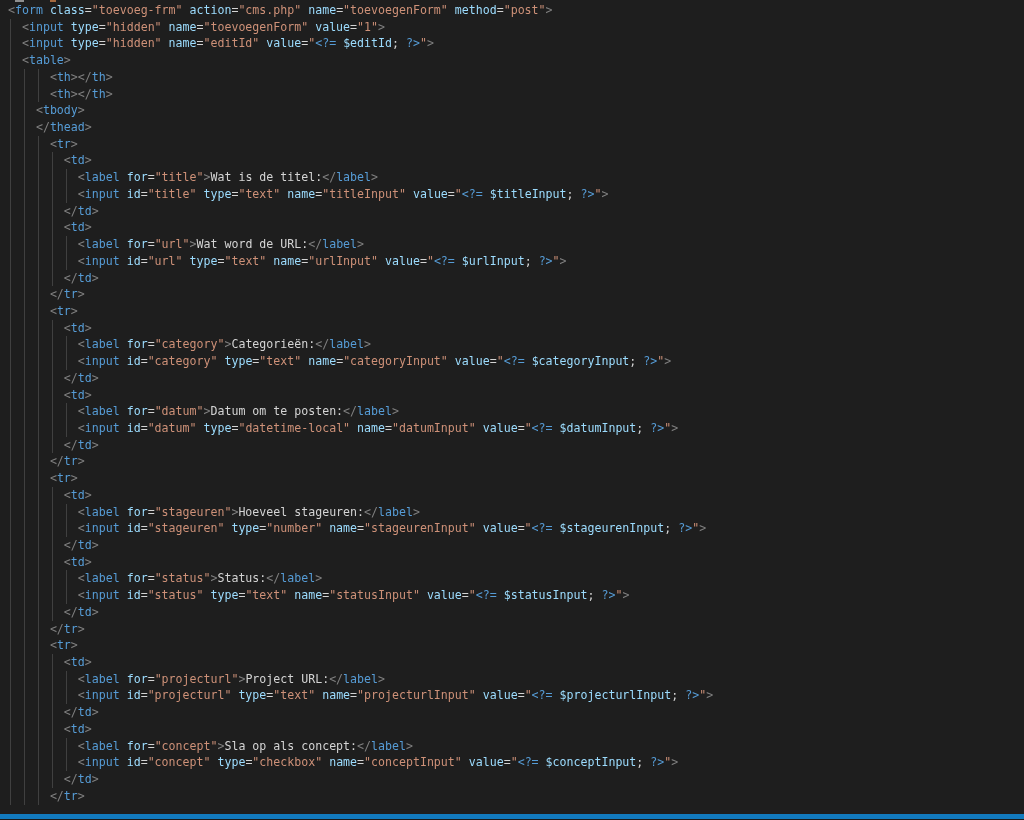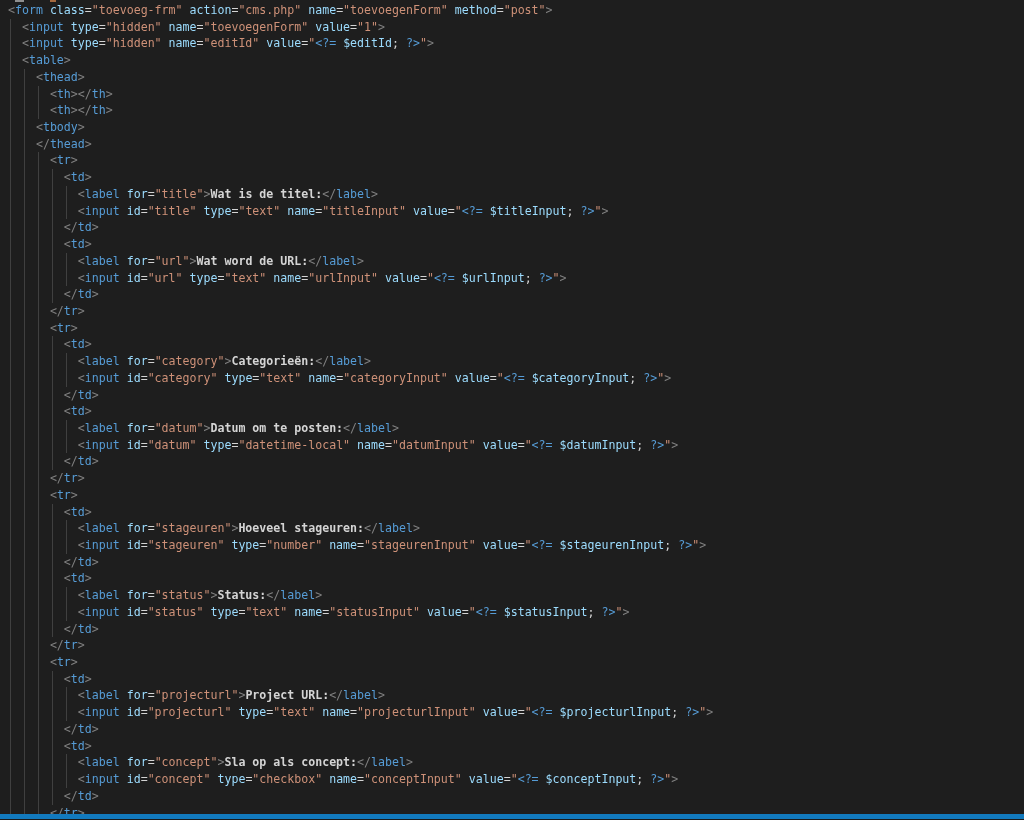--- a/index.html
+++ b/index.html
@@ -37,21 +37,21 @@
     position: absolute;
     top: 0; width: 1px; height: 16.73px;
     background: #404040;
   }
   .line-text { position: relative; }
   .tok-p { color: #808080; }  
   .tok-t { color: #569cd6; }  
   .tok-a { color: #9cdcfe; }  
   .tok-o { color: #d4d4d4; }  
   .tok-s { color: #ce9178; }  
-  .tok-x { color: #d4d4d4; font-weight: bold; }  
+  .tok-x { color: #d4d4d4; }  
   .tok-d { color: #569cd6; }  
   .tok-v { color: #9cdcfe; margin-top: 17px; }  
   .tok-w { color: #d4d4d4; }  
   #bottom-sash {
     position: absolute;
     left: 0; right: 0; bottom: 1px;
     height: 5px;
     background: #127abe;
     z-index: 5;
   }
@@ -69,21 +69,20 @@
 <div id="editor-root">
 
   <div class="clipped-frag" style="left:15px; width:9px; background:#8f8f8f;"></div>
   <div class="clipped-frag" style="left:50px; width:6px; background:#a5693f;"></div>
 
   <div id="code-area">
       <div class="code-line"><span class="line-text"><span class="tok-p">&lt;</span><span class="tok-t">form</span><span class="tok-w"> </span><span class="tok-a">class</span><span class="tok-o">=</span><span class="tok-s">"toevoeg-frm"</span><span class="tok-w"> </span><span class="tok-a">action</span><span class="tok-o">=</span><span class="tok-s">"cms.php"</span><span class="tok-w"> </span><span class="tok-a">name</span><span class="tok-o">=</span><span class="tok-s">"toevoegenForm"</span><span class="tok-w"> </span><span class="tok-a">method</span><span class="tok-o">=</span><span class="tok-s">"post"</span><span class="tok-p">&gt;</span></span></div>
       <div class="code-line"><span class="indent-guide" style="left: 10px;"></span><span class="line-text"><span class="tok-w">  </span><span class="tok-p">&lt;</span><span class="tok-t">input</span><span class="tok-w"> </span><span class="tok-a">type</span><span class="tok-o">=</span><span class="tok-s">"hidden"</span><span class="tok-w"> </span><span class="tok-a">name</span><span class="tok-o">=</span><span class="tok-s">"toevoegenForm"</span><span class="tok-w"> </span><span class="tok-a">value</span><span class="tok-o">=</span><span class="tok-s">"1"</span><span class="tok-p">&gt;</span></span></div>
       <div class="code-line"><span class="indent-guide" style="left: 10px;"></span><span class="line-text"><span class="tok-w">  </span><span class="tok-p">&lt;</span><span class="tok-t">input</span><span class="tok-w"> </span><span class="tok-a">type</span><span class="tok-o">=</span><span class="tok-s">"hidden"</span><span class="tok-w"> </span><span class="tok-a">name</span><span class="tok-o">=</span><span class="tok-s">"editId"</span><span class="tok-w"> </span><span class="tok-a">value</span><span class="tok-o">=</span><span class="tok-s">"</span><span class="tok-d">&lt;?=</span><span class="tok-w"> </span><span class="tok-v">$editId</span><span class="tok-w">; </span><span class="tok-d">?&gt;</span><span class="tok-s">"</span><span class="tok-p">&gt;</span></span></div>
       <div class="code-line"><span class="indent-guide" style="left: 10px;"></span><span class="line-text"><span class="tok-w">  </span><span class="tok-p">&lt;</span><span class="tok-t">table</span><span class="tok-p">&gt;</span></span></div>
-      <div class="code-line"><span class="indent-guide" style="left: 10px;"></span><span class="indent-guide" style="left: 23.98px;"></span><span class="line-text"><span class="tok-w">    </span><span class="tok-p">&lt;</span><span class="tok-t">thead</span><span class="tok-p">&gt;</span></span></div>
       <div class="code-line"><span class="indent-guide" style="left: 10px;"></span><span class="indent-guide" style="left: 23.98px;"></span><span class="indent-guide" style="left: 37.96px;"></span><span class="line-text"><span class="tok-w">      </span><span class="tok-p">&lt;</span><span class="tok-t">th</span><span class="tok-p">&gt;&lt;/</span><span class="tok-t">th</span><span class="tok-p">&gt;</span></span></div>
       <div class="code-line"><span class="indent-guide" style="left: 10px;"></span><span class="indent-guide" style="left: 23.98px;"></span><span class="indent-guide" style="left: 37.96px;"></span><span class="line-text"><span class="tok-w">      </span><span class="tok-p">&lt;</span><span class="tok-t">th</span><span class="tok-p">&gt;&lt;/</span><span class="tok-t">th</span><span class="tok-p">&gt;</span></span></div>
       <div class="code-line"><span class="indent-guide" style="left: 10px;"></span><span class="indent-guide" style="left: 23.98px;"></span><span class="line-text"><span class="tok-w">    </span><span class="tok-p">&lt;</span><span class="tok-t">tbody</span><span class="tok-p">&gt;</span></span></div>
       <div class="code-line"><span class="indent-guide" style="left: 10px;"></span><span class="indent-guide" style="left: 23.98px;"></span><span class="line-text"><span class="tok-w">    </span><span class="tok-p">&lt;/</span><span class="tok-t">thead</span><span class="tok-p">&gt;</span></span></div>
       <div class="code-line"><span class="indent-guide" style="left: 10px;"></span><span class="indent-guide" style="left: 23.98px;"></span><span class="indent-guide" style="left: 37.96px;"></span><span class="line-text"><span class="tok-w">      </span><span class="tok-p">&lt;</span><span class="tok-t">tr</span><span class="tok-p">&gt;</span></span></div>
       <div class="code-line"><span class="indent-guide" style="left: 10px;"></span><span class="indent-guide" style="left: 23.98px;"></span><span class="indent-guide" style="left: 37.96px;"></span><span class="indent-guide" style="left: 51.94px;"></span><span class="line-text"><span class="tok-w">        </span><span class="tok-p">&lt;</span><span class="tok-t">td</span><span class="tok-p">&gt;</span></span></div>
       <div class="code-line"><span class="indent-guide" style="left: 10px;"></span><span class="indent-guide" style="left: 23.98px;"></span><span class="indent-guide" style="left: 37.96px;"></span><span class="indent-guide" style="left: 51.94px;"></span><span class="indent-guide" style="left: 65.92px;"></span><span class="line-text"><span class="tok-w">          </span><span class="tok-p">&lt;</span><span class="tok-t">label</span><span class="tok-w"> </span><span class="tok-a">for</span><span class="tok-o">=</span><span class="tok-s">"title"</span><span class="tok-p">&gt;</span><span class="tok-x">Wat is de titel:</span><span class="tok-p">&lt;/</span><span class="tok-t">label</span><span class="tok-p">&gt;</span></span></div>
       <div class="code-line"><span class="indent-guide" style="left: 10px;"></span><span class="indent-guide" style="left: 23.98px;"></span><span class="indent-guide" style="left: 37.96px;"></span><span class="indent-guide" style="left: 51.94px;"></span><span class="indent-guide" style="left: 65.92px;"></span><span class="line-text"><span class="tok-w">          </span><span class="tok-p">&lt;</span><span class="tok-t">input</span><span class="tok-w"> </span><span class="tok-a">id</span><span class="tok-o">=</span><span class="tok-s">"title"</span><span class="tok-w"> </span><span class="tok-a">type</span><span class="tok-o">=</span><span class="tok-s">"text"</span><span class="tok-w"> </span><span class="tok-a">name</span><span class="tok-o">=</span><span class="tok-s">"titleInput"</span><span class="tok-w"> </span><span class="tok-a">value</span><span class="tok-o">=</span><span class="tok-s">"</span><span class="tok-d">&lt;?=</span><span class="tok-w"> </span><span class="tok-v">$titleInput</span><span class="tok-w">; </span><span class="tok-d">?&gt;</span><span class="tok-s">"</span><span class="tok-p">&gt;</span></span></div>
       <div class="code-line"><span class="indent-guide" style="left: 10px;"></span><span class="indent-guide" style="left: 23.98px;"></span><span class="indent-guide" style="left: 37.96px;"></span><span class="indent-guide" style="left: 51.94px;"></span><span class="line-text"><span class="tok-w">        </span><span class="tok-p">&lt;/</span><span class="tok-t">td</span><span class="tok-p">&gt;</span></span></div>
       <div class="code-line"><span class="indent-guide" style="left: 10px;"></span><span class="indent-guide" style="left: 23.98px;"></span><span class="indent-guide" style="left: 37.96px;"></span><span class="indent-guide" style="left: 51.94px;"></span><span class="line-text"><span class="tok-w">        </span><span class="tok-p">&lt;</span><span class="tok-t">td</span><span class="tok-p">&gt;</span></span></div>

